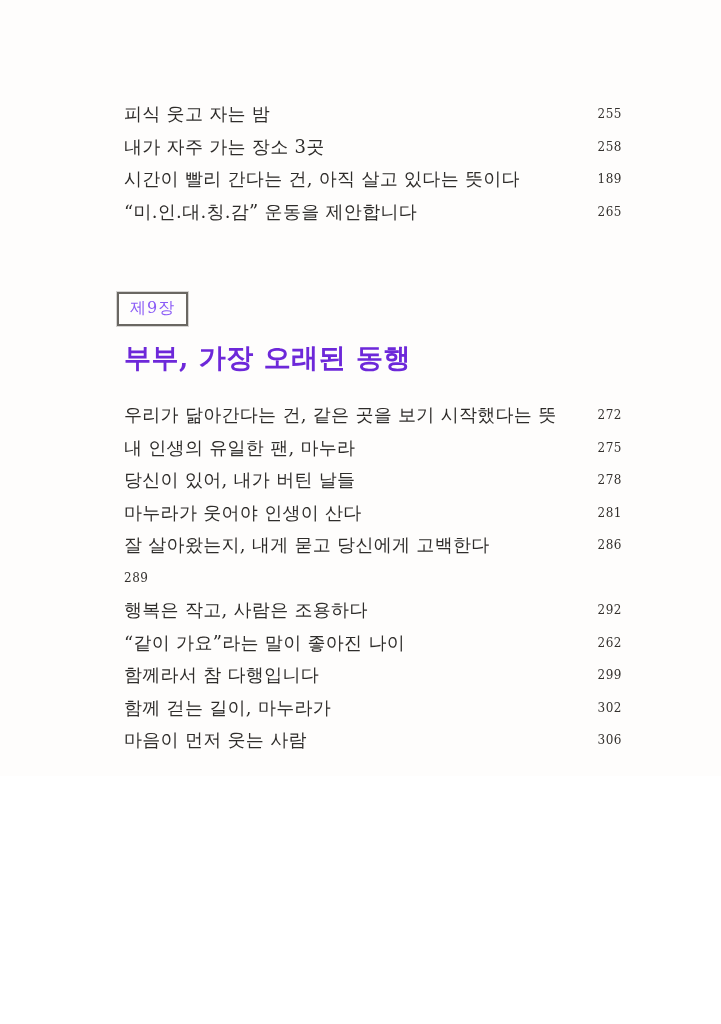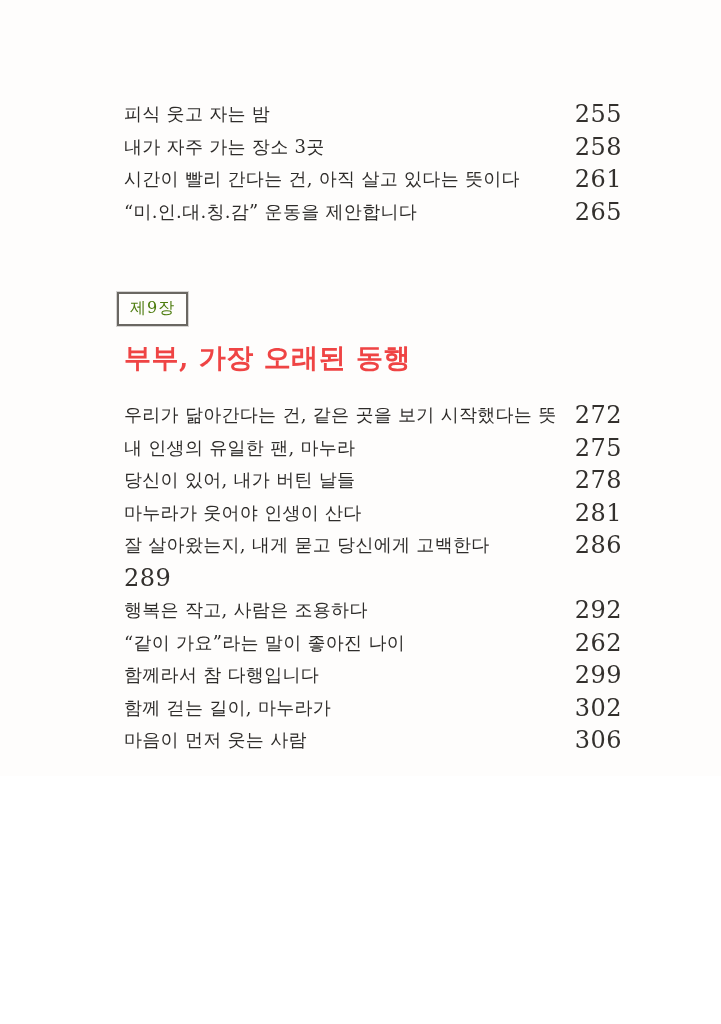--- a/index.html
+++ b/index.html
@@ -27,65 +27,65 @@
     justify-content: space-between;
     align-items: center;
     height: 32.5px;
   }
   .toc-title {
     font-size: 18px;
     letter-spacing: 0.3px;
     white-space: nowrap;
   }
   .toc-page {
-    font-size: 24px;
+    font-size: 12px;
     letter-spacing: 0.5px;
     color: #33302d;
   }
   .chapter-label-box {
     position: absolute;
     left: 117px;
     top: 292px;
     display: inline-block;
     border: 2px solid #6a6762;
     box-shadow: 0 0 0 1px rgba(90,88,84,0.25);
     background: #fefdfc;
     padding: 4px 11px 5px 11px;
     font-size: 16px;
     letter-spacing: 1px;
-    color: #4d7c0f;
+    color: #8b5cf6;
   }
   .chapter-title {
     position: absolute;
     left: 124px;
     top: 340px;
     font-size: 27px;
     font-weight: bold;
     letter-spacing: 0.5px;
-    color: #ef4444;
+    color: #6d28d9;
     white-space: nowrap;
   }
 </style>
 </head>
 <body>
 
 <div class="page">
 
   <div class="toc-group toc-group-1">
     <div class="toc-row">
       <span class="toc-title">피식 웃고 자는 밤</span>
       <span class="toc-page">255</span>
     </div>
     <div class="toc-row">
       <span class="toc-title">내가 자주 가는 장소 3곳</span>
       <span class="toc-page">258</span>
     </div>
     <div class="toc-row">
       <span class="toc-title">시간이 빨리 간다는 건, 아직 살고 있다는 뜻이다</span>
-      <span class="toc-page">261</span>
+      <span class="toc-page">189</span>
     </div>
     <div class="toc-row">
       <span class="toc-title">“미.인.대.칭.감” 운동을 제안합니다</span>
       <span class="toc-page">265</span>
     </div>
   </div>
 
   <div class="chapter-label-box">
     <span>제9장</span>
   </div>

